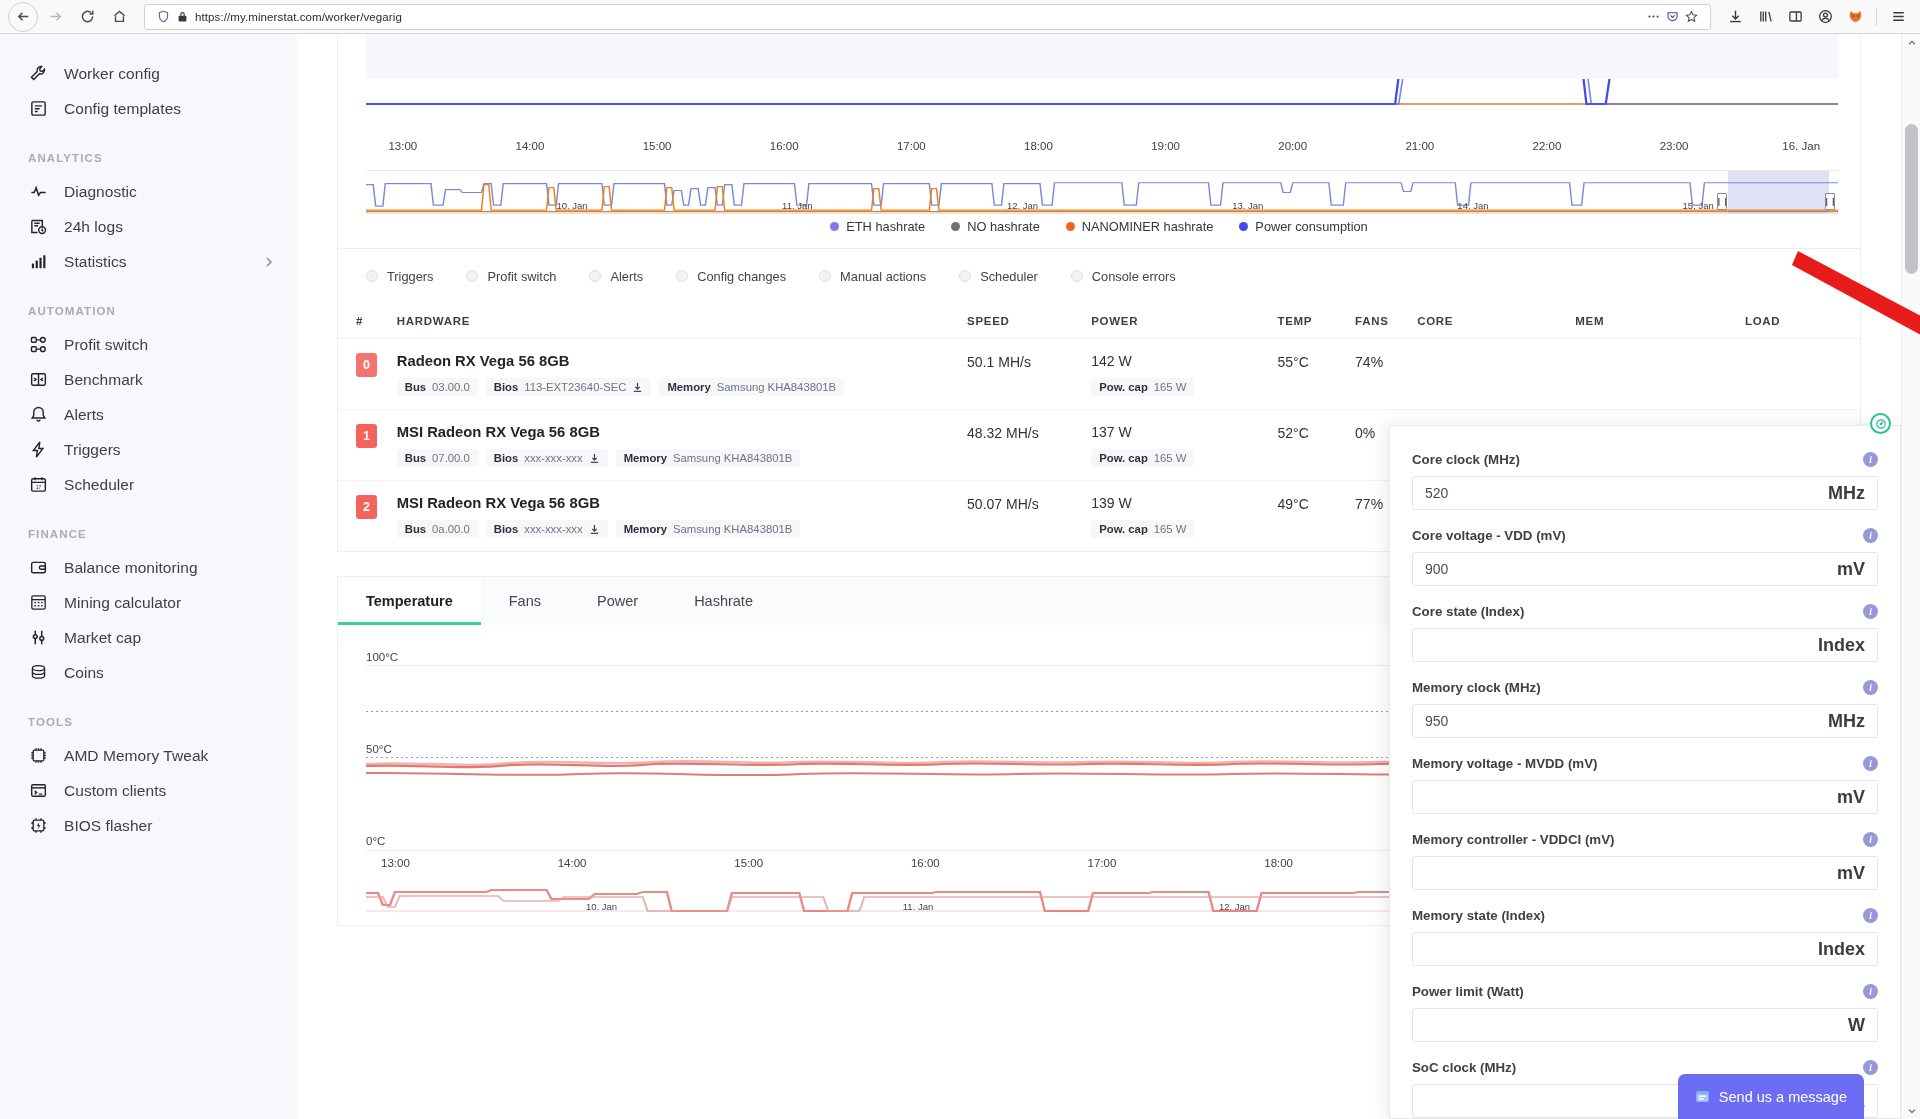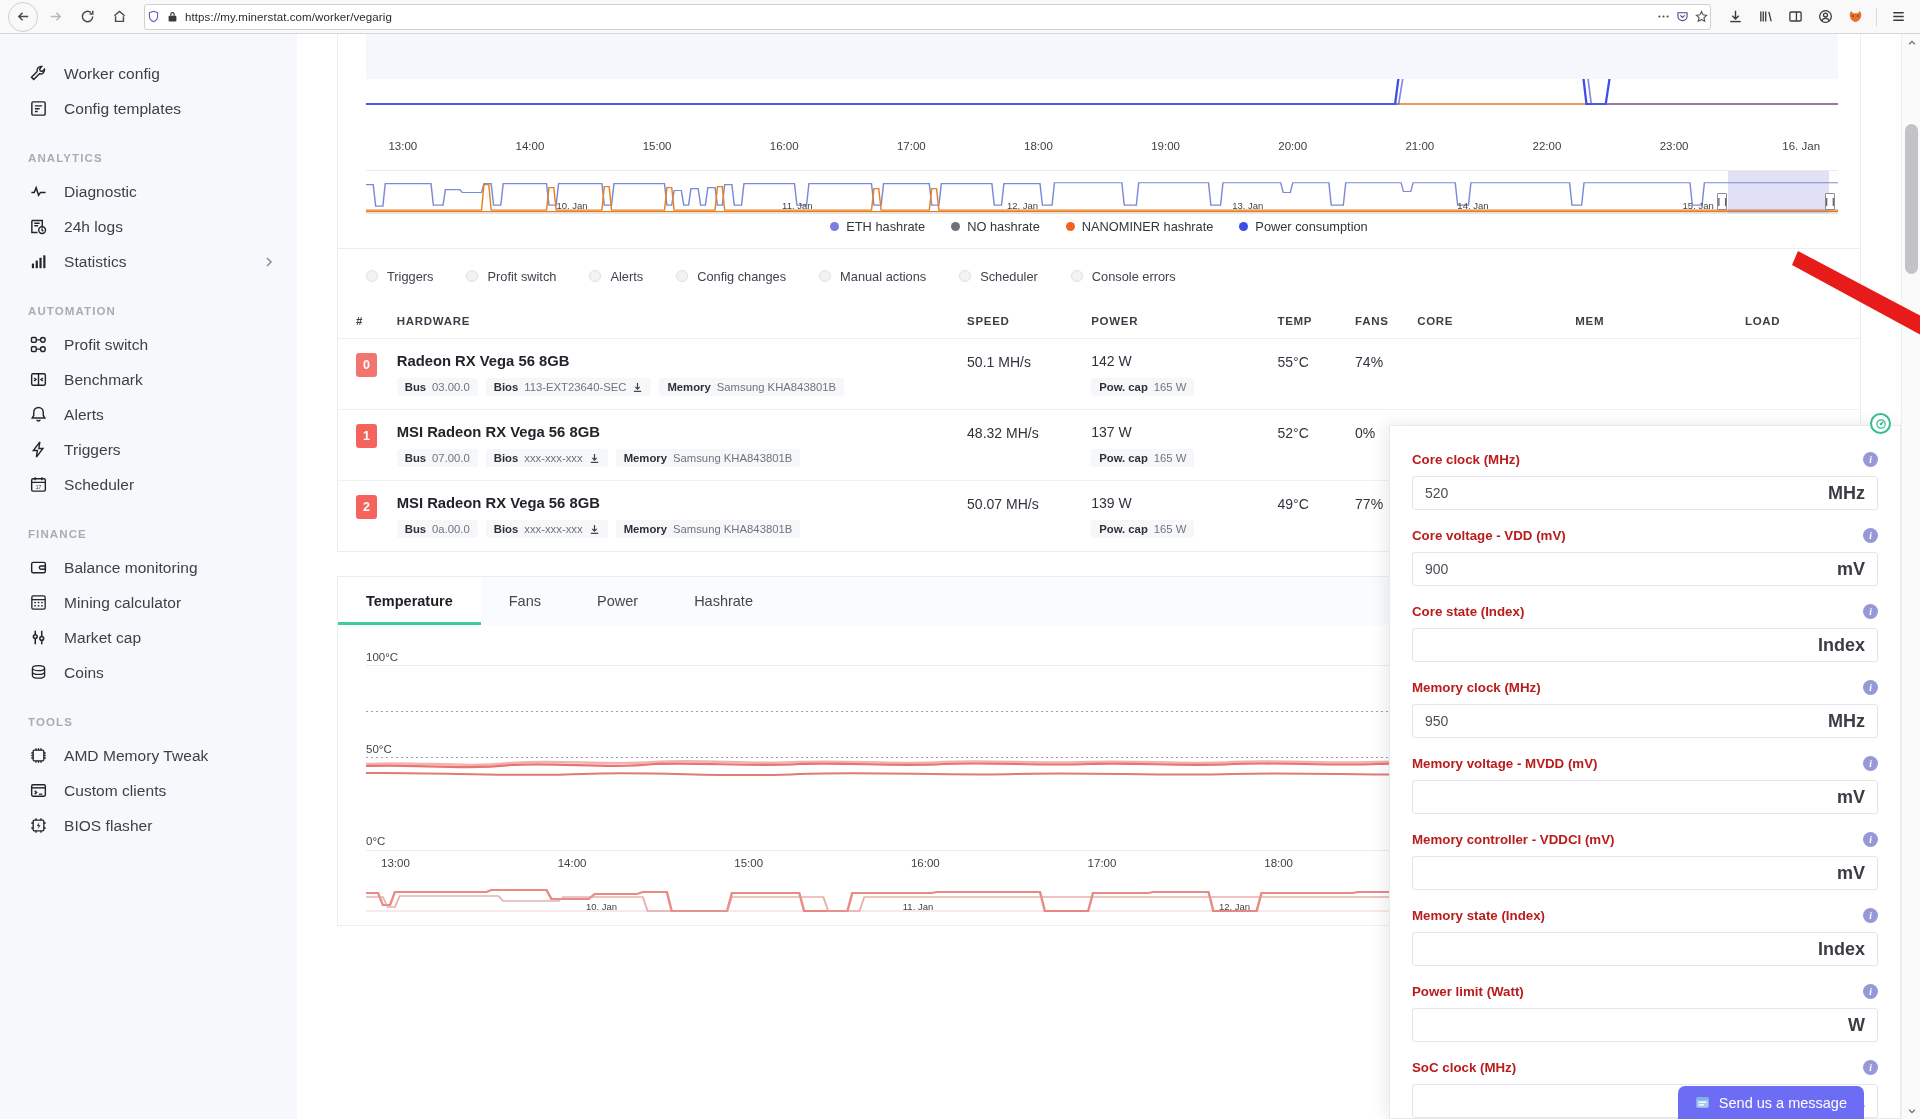--- a/index.html
+++ b/index.html
@@ -20,21 +20,21 @@
     width: 30px; height: 30px; display: flex; align-items: center;
     justify-content: center; border-radius: 50%; color: #4a4a4f;
   }
   .nav-btn.circled { border: 1px solid #d0d0d4; }
   .nav-btn.dim { color: #b6b6bb; }
   .nav-btn svg { width: 15px; height: 15px; }
 
   #urlbar {
     flex: 1; height: 26px; margin: 0 8px; background: #fff;
     border: 1px solid #cfcfd4; border-radius: 3px;
-    display: flex; align-items: center; padding: 0 2px; gap: 6px;
+    display: flex; align-items: center; padding: 0 12px; gap: 6px;
   }
   #urlbar .u-icon { display: flex; align-items: center; color: #52525a; }
   #urlbar .u-icon svg { width: 13px; height: 13px; }
   #url-text {
     flex: 1; font-size: 11.5px; color: #2b2b2e; letter-spacing: .1px;
     white-space: nowrap; overflow: hidden;
   }
   .tb-icon {
     width: 28px; height: 28px; display: flex; align-items: center;
     justify-content: center; color: #3b3b3f;
@@ -242,21 +242,21 @@
     position: absolute; right: 19px; top: 391px; width: 512px;
     background: #fff; border: 1px solid #e8e9ed;
     box-shadow: -3px 0 16px rgba(20,20,40,.09);
     padding: 26px 22px 0; z-index: 40; overflow: hidden; height: 694px;
   }
   .oc-field { margin-bottom: 18px; }
   .oc-label-row {
     display: flex; align-items: center; justify-content: space-between;
     margin-bottom: 9px;
   }
-  .oc-label { font-size: 13.3px; font-weight: bold; color: #b91c1c; }
+  .oc-label { font-size: 13.3px; font-weight: bold; color: #404040; }
   .oc-info {
     width: 15px; height: 15px; border-radius: 50%; background: #9699d6;
     color: #fff; font-size: 9.5px; font-style: italic; font-weight: bold;
     display: flex; align-items: center; justify-content: center;
     font-family: "Liberation Serif", serif;
   }
   .oc-input {
     height: 34px; border: 1px solid #e4e5ea; border-radius: 3px;
     display: flex; align-items: center; justify-content: space-between;
     padding: 0 12px; background: #fff;
@@ -273,21 +273,21 @@
   #oc-toggle-icon svg { width: 12px; height: 12px; }
 
   
   #red-arrow {
     position: absolute; left: 1495px; top: 215px;
     width: 360px; height: 185px; z-index: 55; pointer-events: none;
   }
 
   
   #chat-widget {
-    position: absolute; right: 56px; bottom: 0; height: 33px;
+    position: absolute; right: 56px; bottom: 0; height: 45px;
     background: #6d6cf5; border-radius: 7px 7px 0 0;
     display: flex; align-items: center; gap: 9px; padding: 0 17px; z-index: 70;
   }
   #chat-widget .cw-label { font-size: 14.5px; color: #fff; }
   #chat-icon svg { width: 15px; height: 15px; display: block; }
 
   
   #scrollbar-track {
     position: absolute; right: 0; top: 0; width: 19px; bottom: 0;
     background: #fafafa; border-left: 1px solid #eee; z-index: 50;

